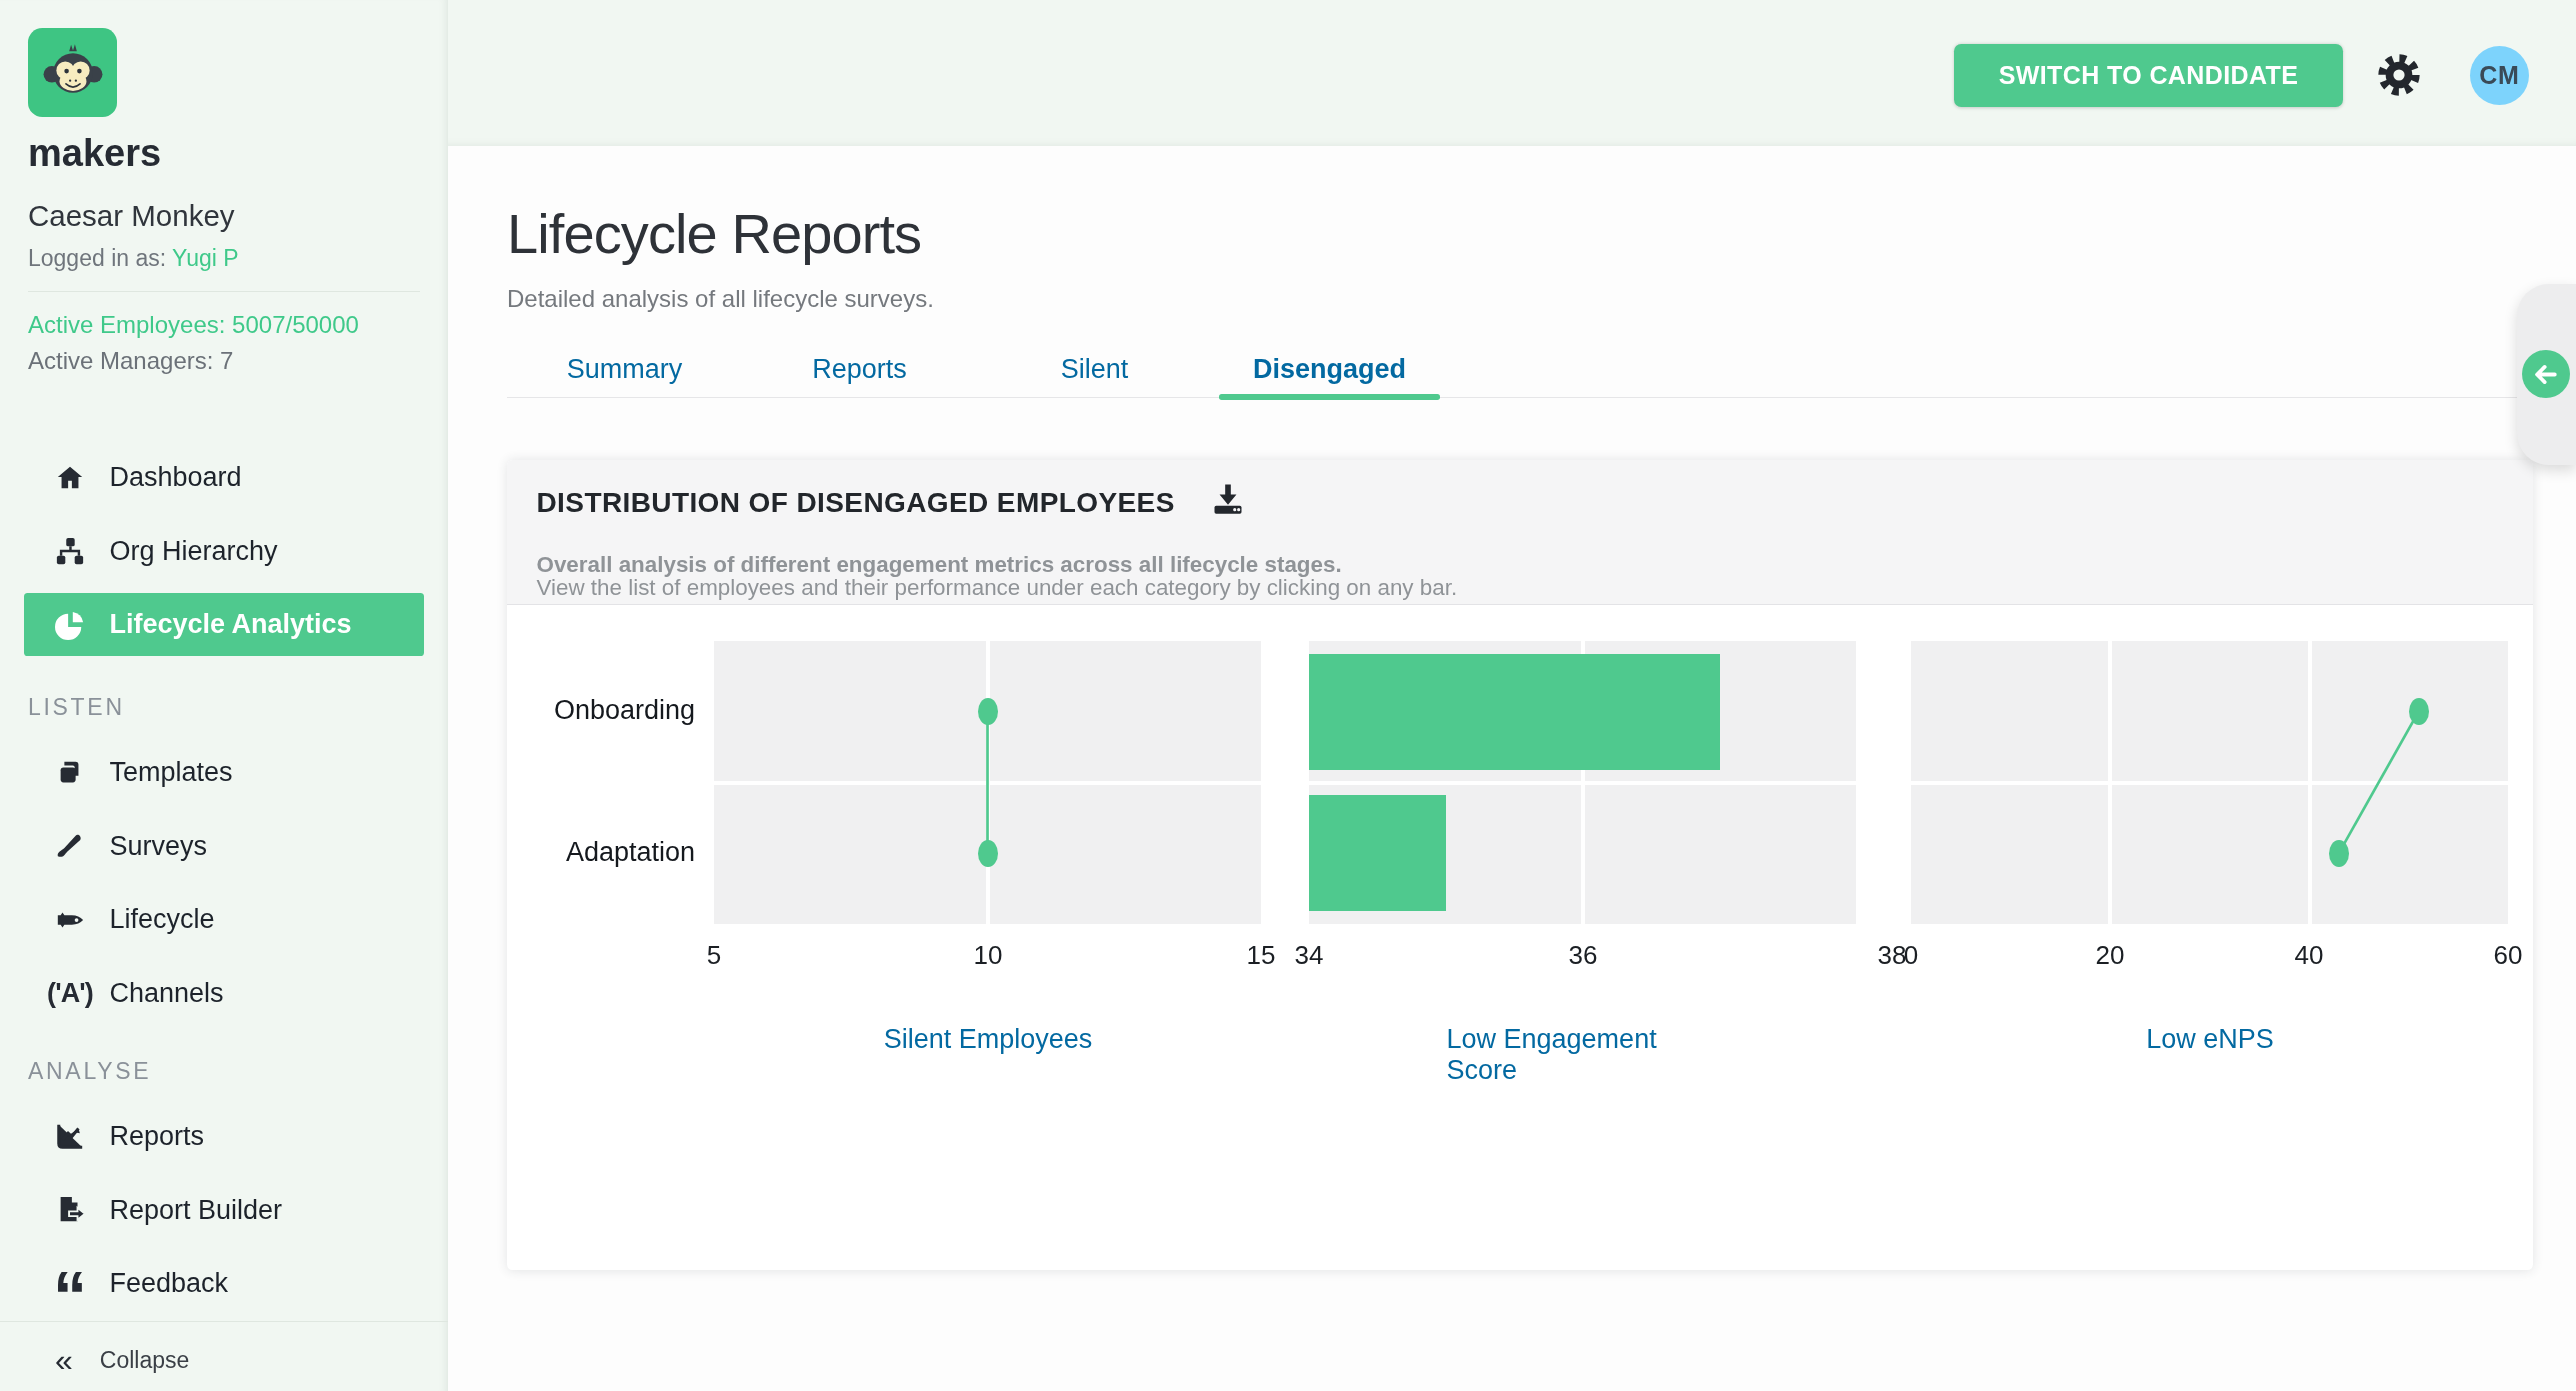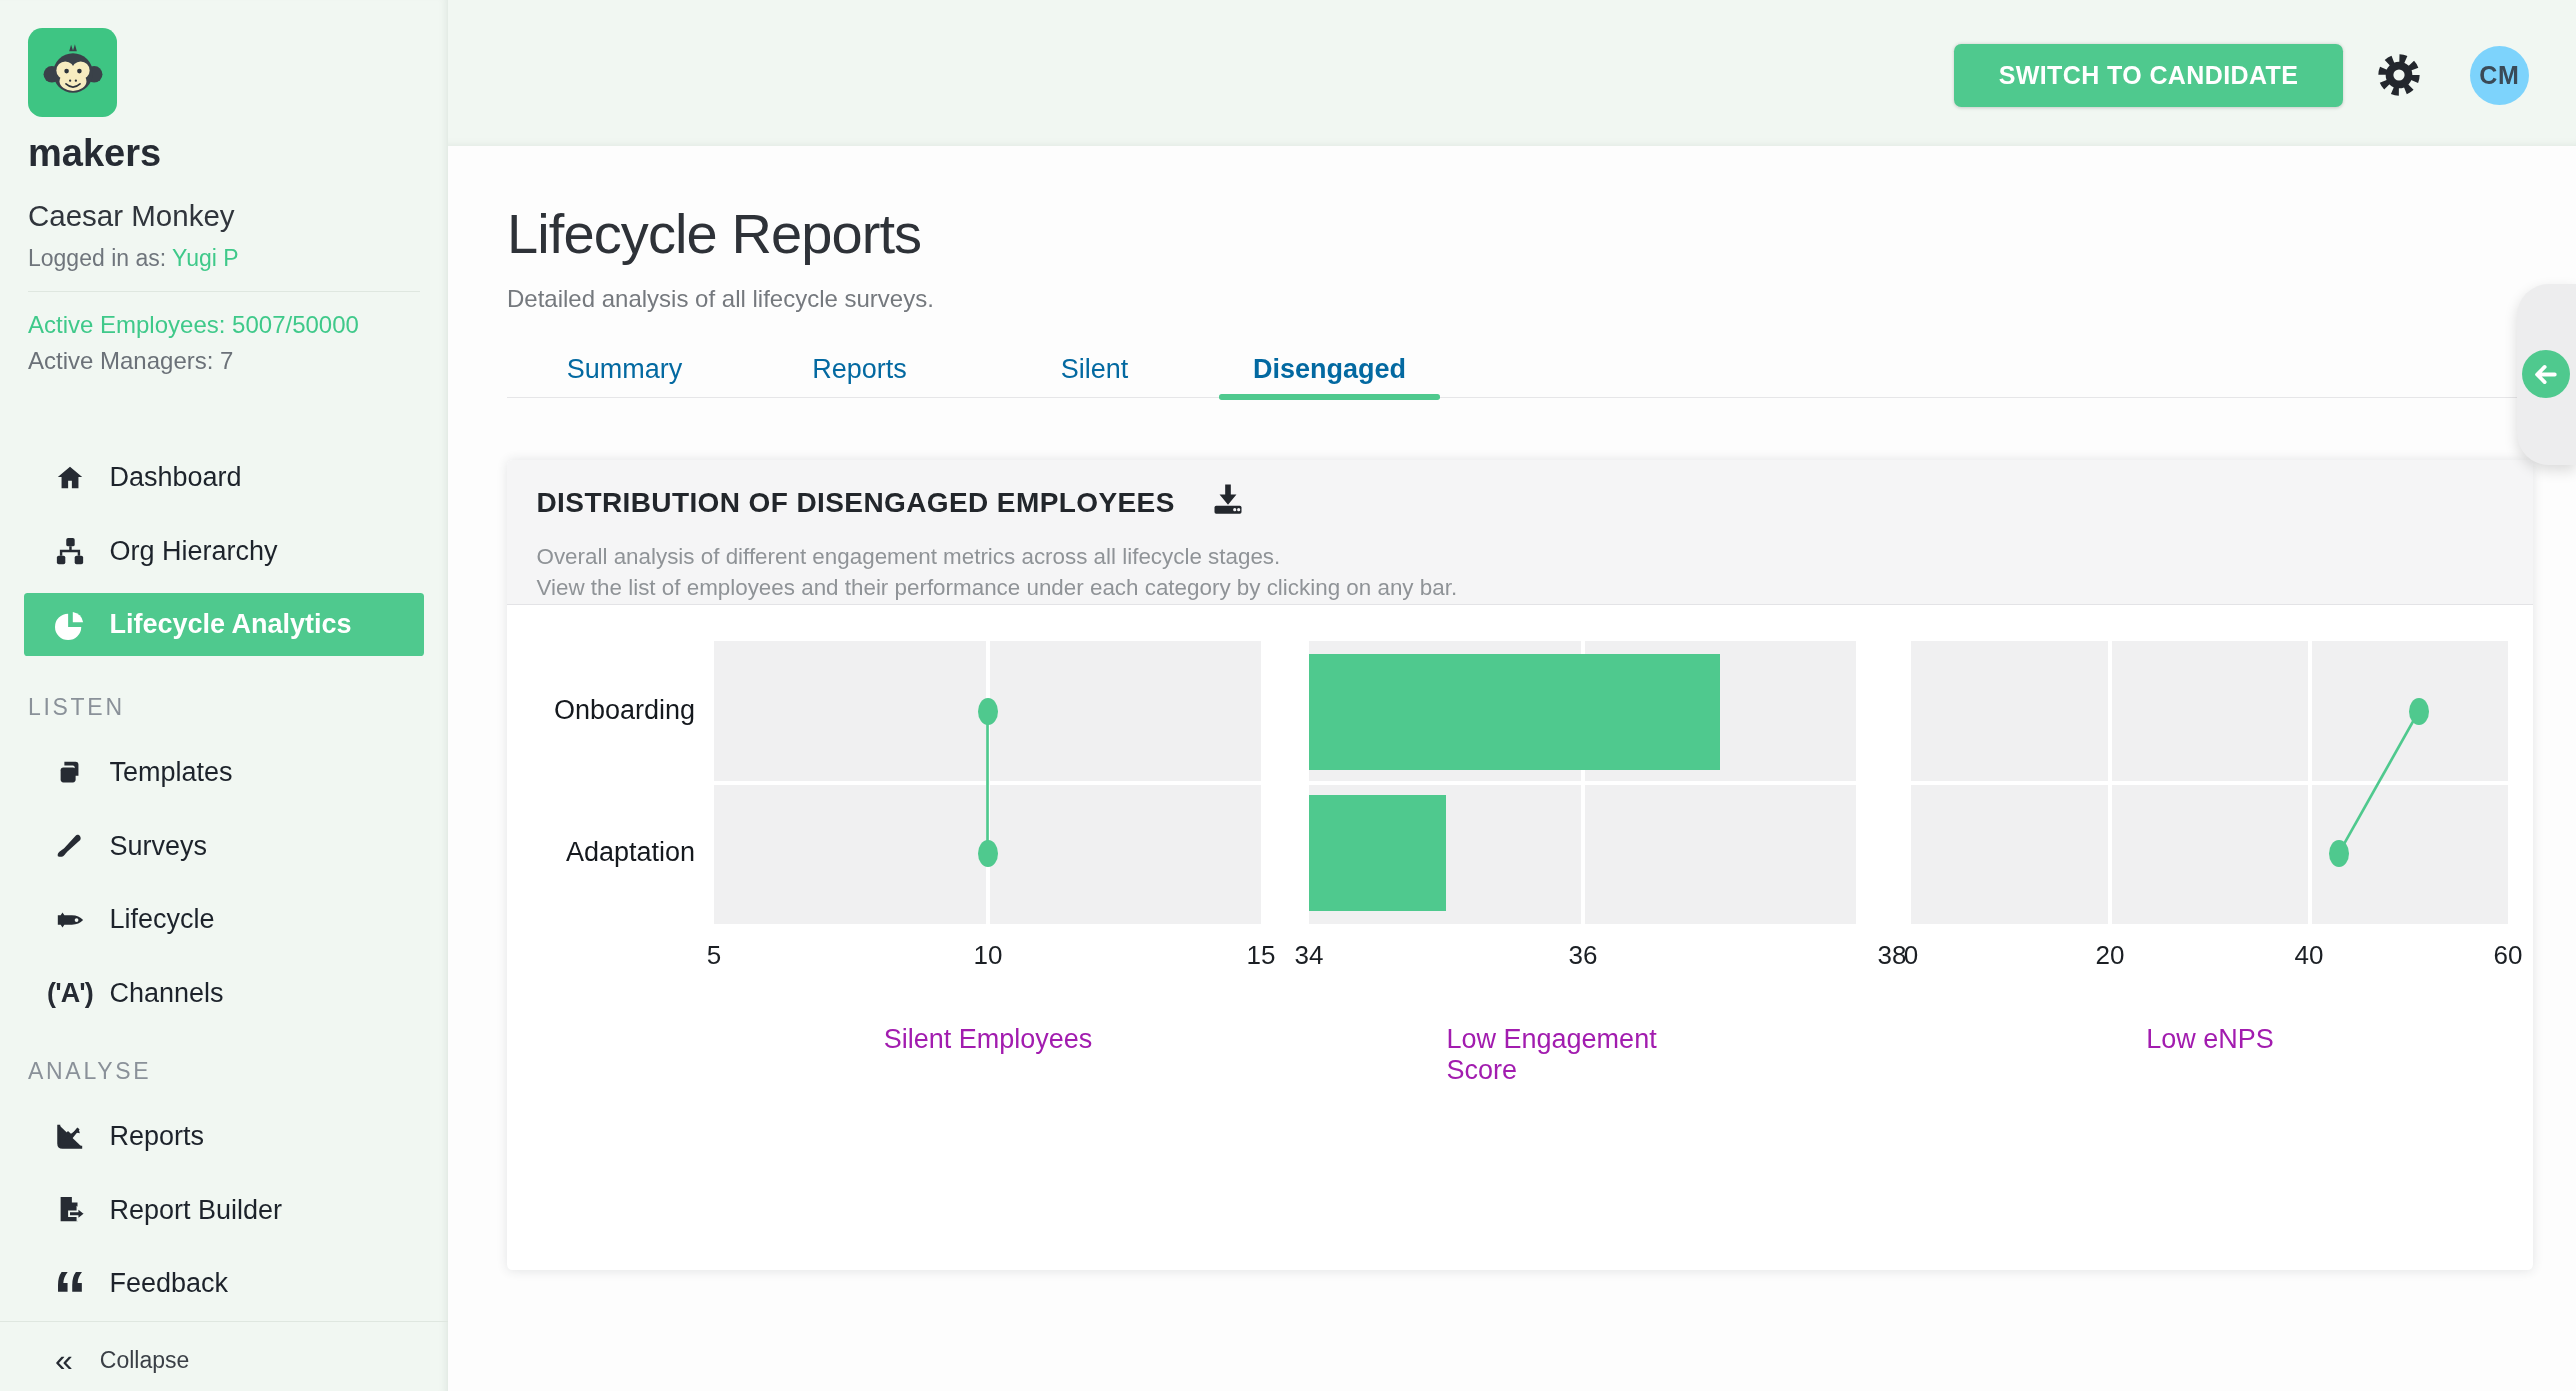--- a/index.html
+++ b/index.html
@@ -60,34 +60,34 @@
   .tab.active::after{content:"";position:absolute;left:7.2px;right:7.2px;bottom:-2.7px;height:5.4px;background:var(--accent);border-radius:2.7px;}
 
   
   .card{position:absolute;left:59px;top:314px;width:2026px;height:810px;background:#fff;border-radius:5.4px;
     box-shadow:0 0.9px 10.7px rgba(40,50,60,.12);}
   .card-header{position:relative;height:145px;background:var(--card-header);border-bottom:0.9px solid #e3e3e6;
     border-radius:5.4px 5.4px 0 0;}
   .card-title{position:absolute;left:29.5px;top:27px;font-size:28px;font-weight:bold;color:#22262b;letter-spacing:0.4px;}
   .dl-btn{position:absolute;left:696px;top:14.3px;width:50px;height:50px;display:flex;align-items:center;
     justify-content:center;cursor:pointer;background:none;border:none;}
-  .card-desc1{position:absolute;left:29.5px;top:84px;font-size:22.4px;color:#8f9397;}
+  .card-desc1{position:absolute;left:29.5px;top:92px;font-size:22.4px;color:#8f9397;font-weight:bold;}
   .card-desc2{position:absolute;left:29.5px;top:115px;font-size:22.4px;color:#8f9397;}
   .card-body{position:relative;height:665px;}
 
   .cat-label{position:absolute;width:152px;left:36px;text-align:right;font-size:27px;color:#15191e;}
   .chart{position:absolute;top:0;height:100%;}
   .plot{position:absolute;top:36px;height:283px;width:100%;background:var(--plot);}
   .vgrid{position:absolute;top:0;bottom:0;width:3.6px;background:#fff;}
   .hgrid{position:absolute;left:0;right:0;height:3.6px;background:#fff;}
   .bar{position:absolute;background:var(--accent);cursor:pointer;}
   .dot{position:absolute;width:19.7px;height:27px;border-radius:50%;background:var(--accent);cursor:pointer;}
   .connector{position:absolute;left:0;top:0;pointer-events:none;}
   .tick{position:absolute;transform:translateX(-50%);font-size:26px;color:#1b1f24;}
-  .chart-title{position:absolute;transform:translateX(-50%);font-size:27px;color:#a21caf;}
+  .chart-title{position:absolute;transform:translateX(-50%);font-size:27px;color:#0369a1;}
 
   
   .drawer{position:absolute;right:0;top:284px;width:59px;height:181px;background:#ededee;
     border-radius:32px 0 0 32px;box-shadow:0 5.4px 14.3px rgba(0,0,0,.14);z-index:3;}
   .drawer-btn{position:absolute;left:4.5px;top:66px;width:48px;height:48px;border-radius:50%;background:var(--accent);
     display:flex;align-items:center;justify-content:center;cursor:pointer;border:none;}
 </style>
 </head>
 <body>
 

